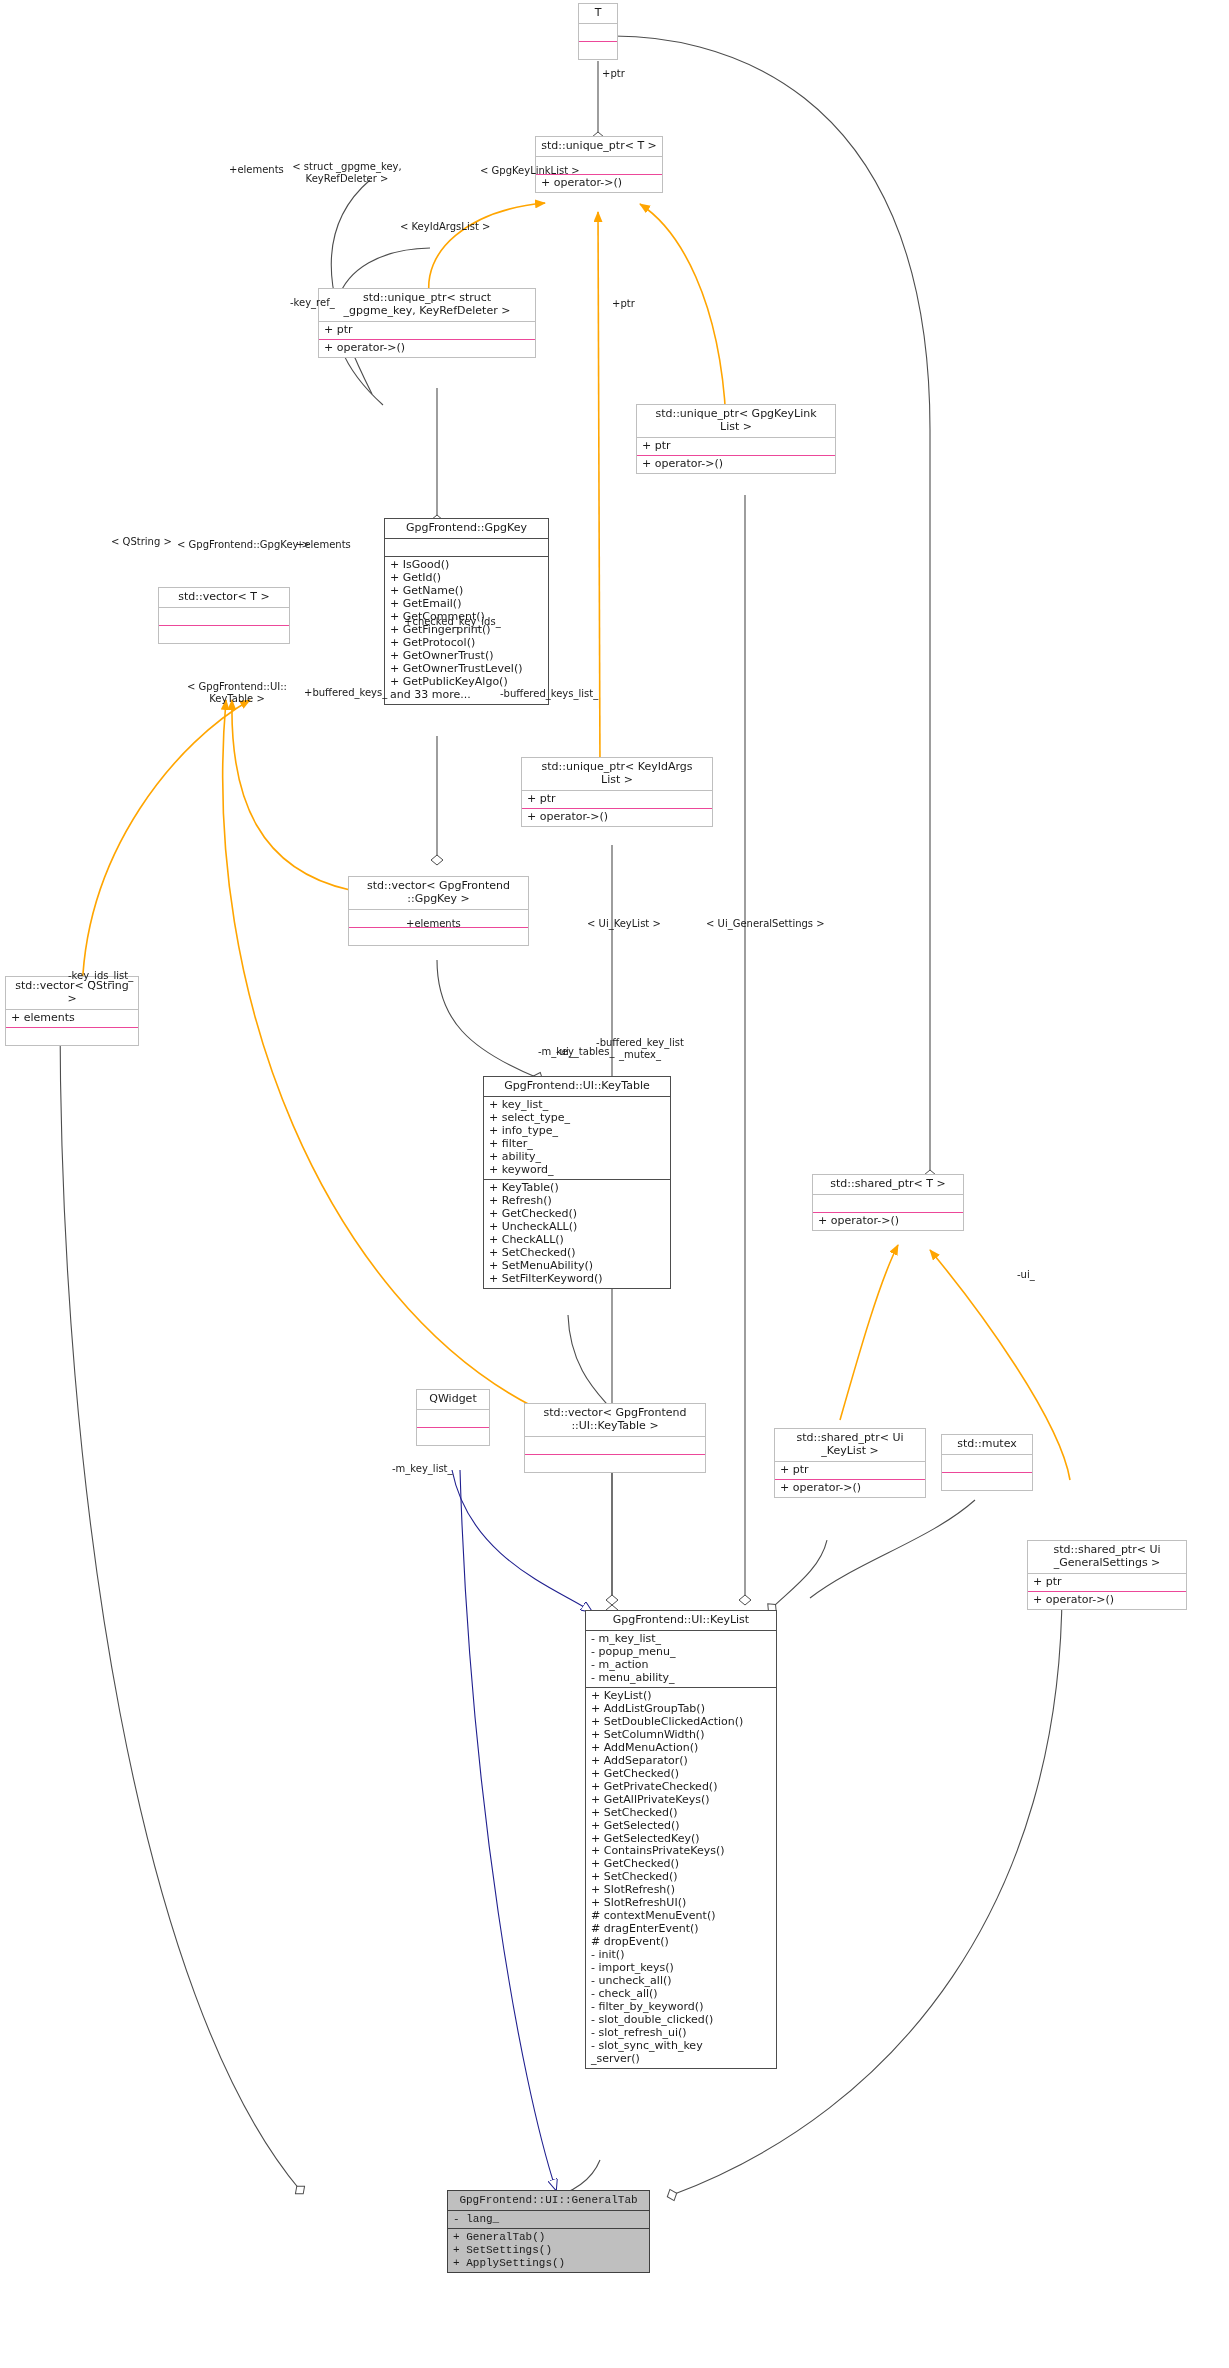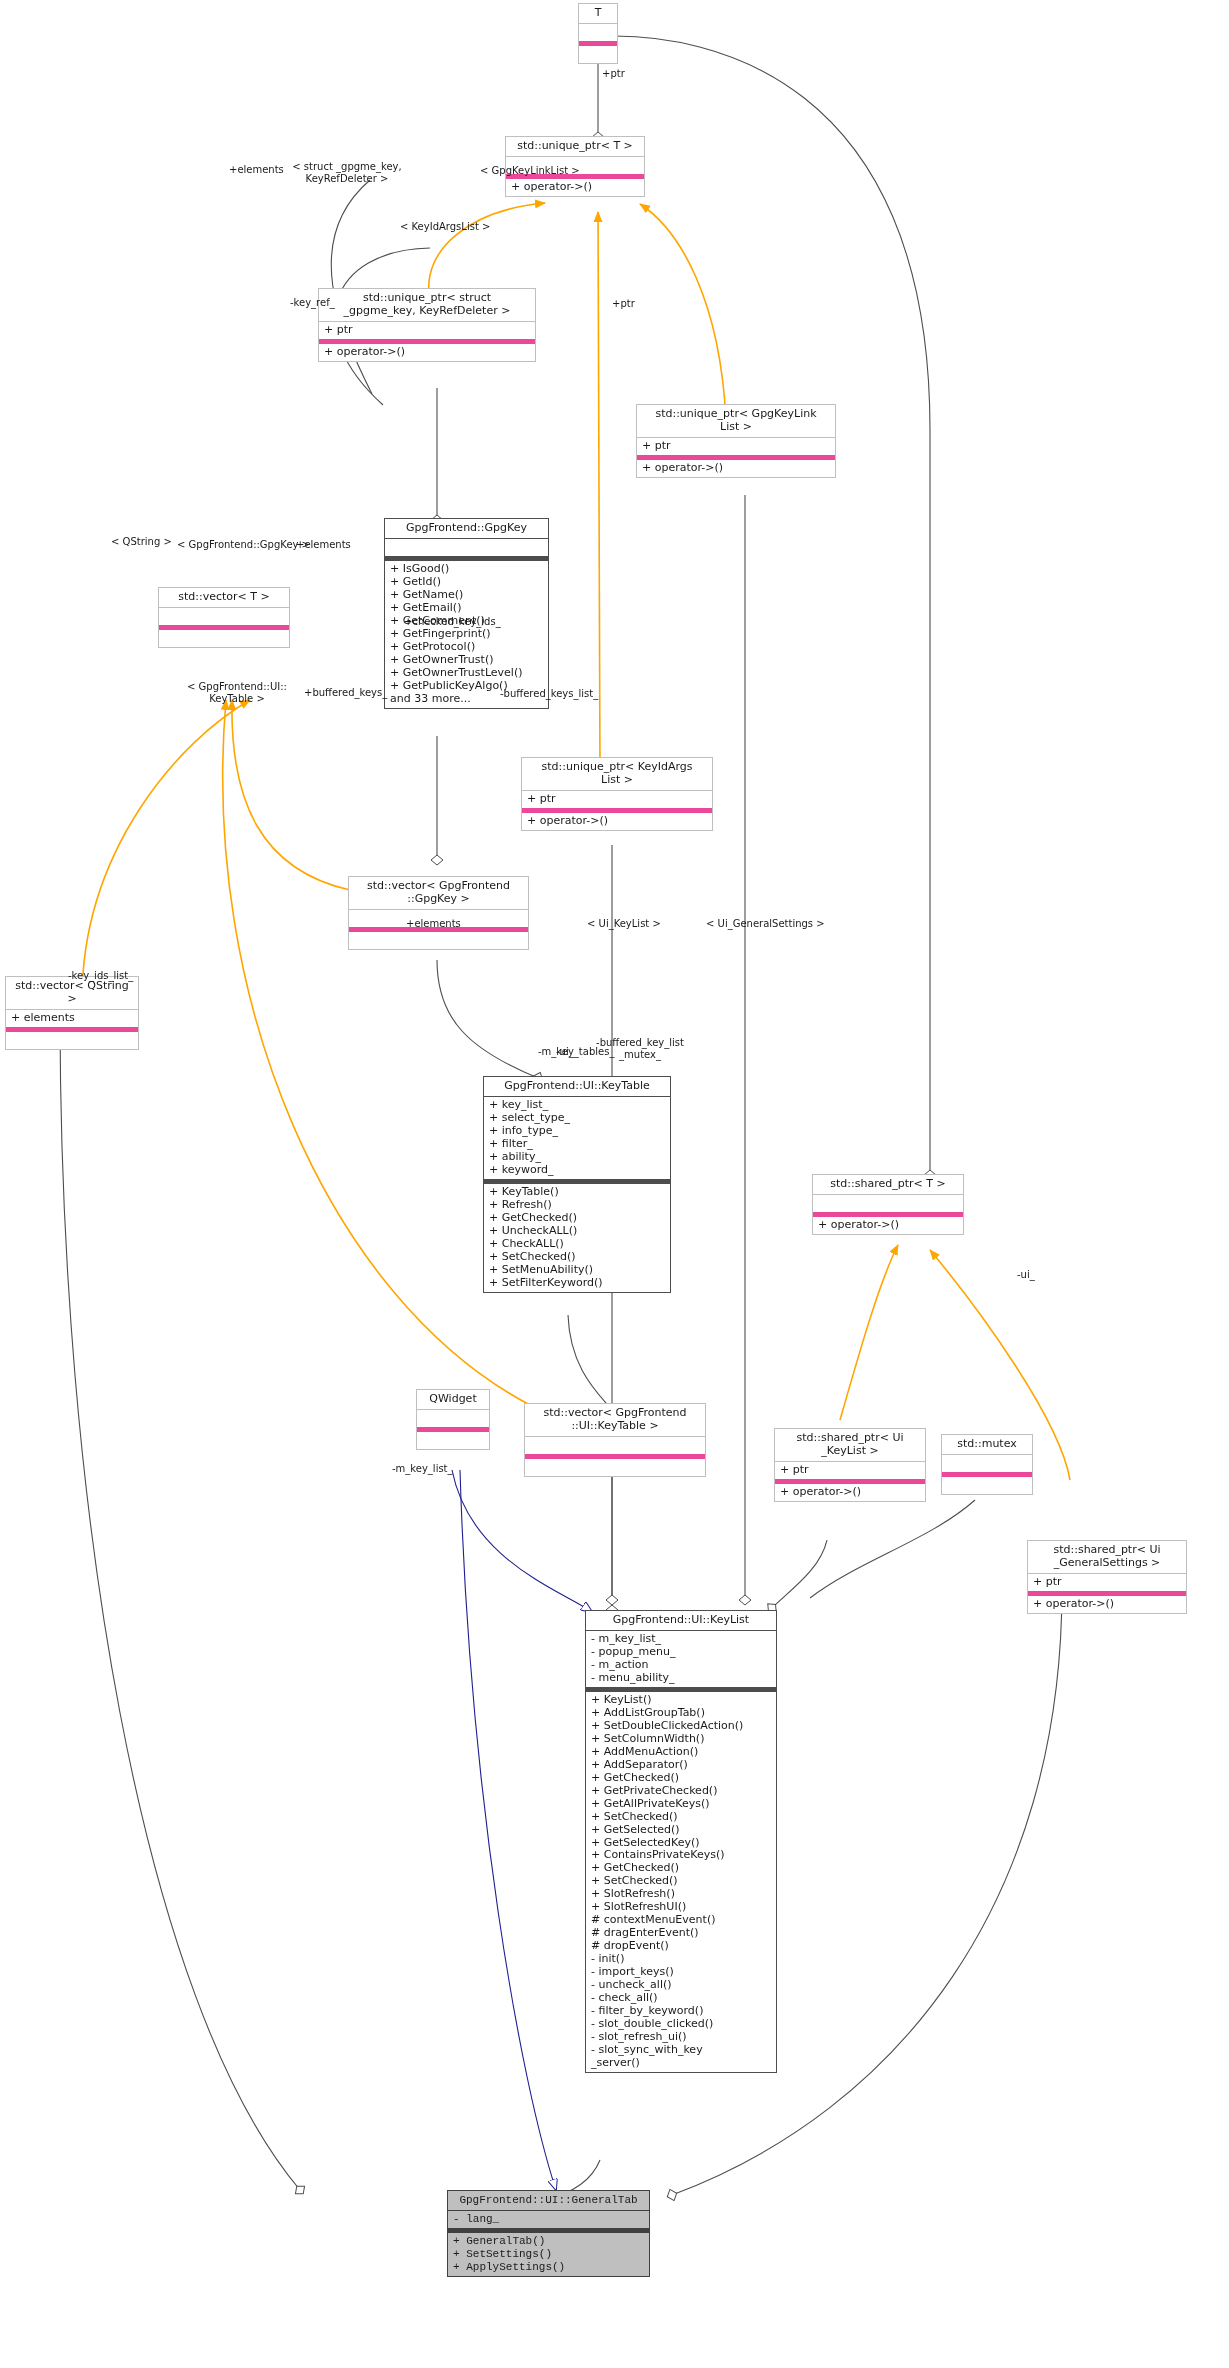--- a/index.html
+++ b/index.html
@@ -38,21 +38,21 @@
     z-index: 5;
   }
   .node .title {
     text-align: center;
     padding: 3px 5px;
     border-bottom: 1px solid #bfbfbf;
     white-space: pre-line;
   }
   .node .sect {
     padding: 2px 5px;
-    border-bottom: 5px solid #ec4899;
+    border-bottom: 1px solid #ec4899;
     min-height: 11px;
     white-space: pre-line;
   }
   .node .sect:last-child { border-bottom: none; }
   .node .sect.empty { min-height: 13px; padding: 2px 5px; }
 
   
   .node.strong {
     border: 1px solid #4d4d4d;
   }
@@ -158,21 +158,21 @@
       <path d="M1070,1480 C1060,1420 980,1310 930,1250" marker-end="url(#arrowOrange)"></path>
     </g>
   </svg>
 
   <div class="node" style="left:578px; top:3px; width:40px;">
     <div class="title">T</div>
     <div class="sect empty"></div>
     <div class="sect empty"></div>
   </div>
 
-  <div class="node" style="left:505px; top:136px; width:140px;">
+  <div class="node" style="left:535px; top:136px; width:128px;">
     <div class="title">std::unique_ptr&lt; T &gt;</div>
     <div class="sect empty"></div>
     <div class="sect">+ operator-&gt;()</div>
   </div>
 
   <div class="node" style="left:318px; top:288px; width:218px;">
     <div class="title">std::unique_ptr&lt; struct
 _gpgme_key, KeyRefDeleter &gt;</div>
     <div class="sect">+ ptr</div>
     <div class="sect">+ operator-&gt;()</div>

